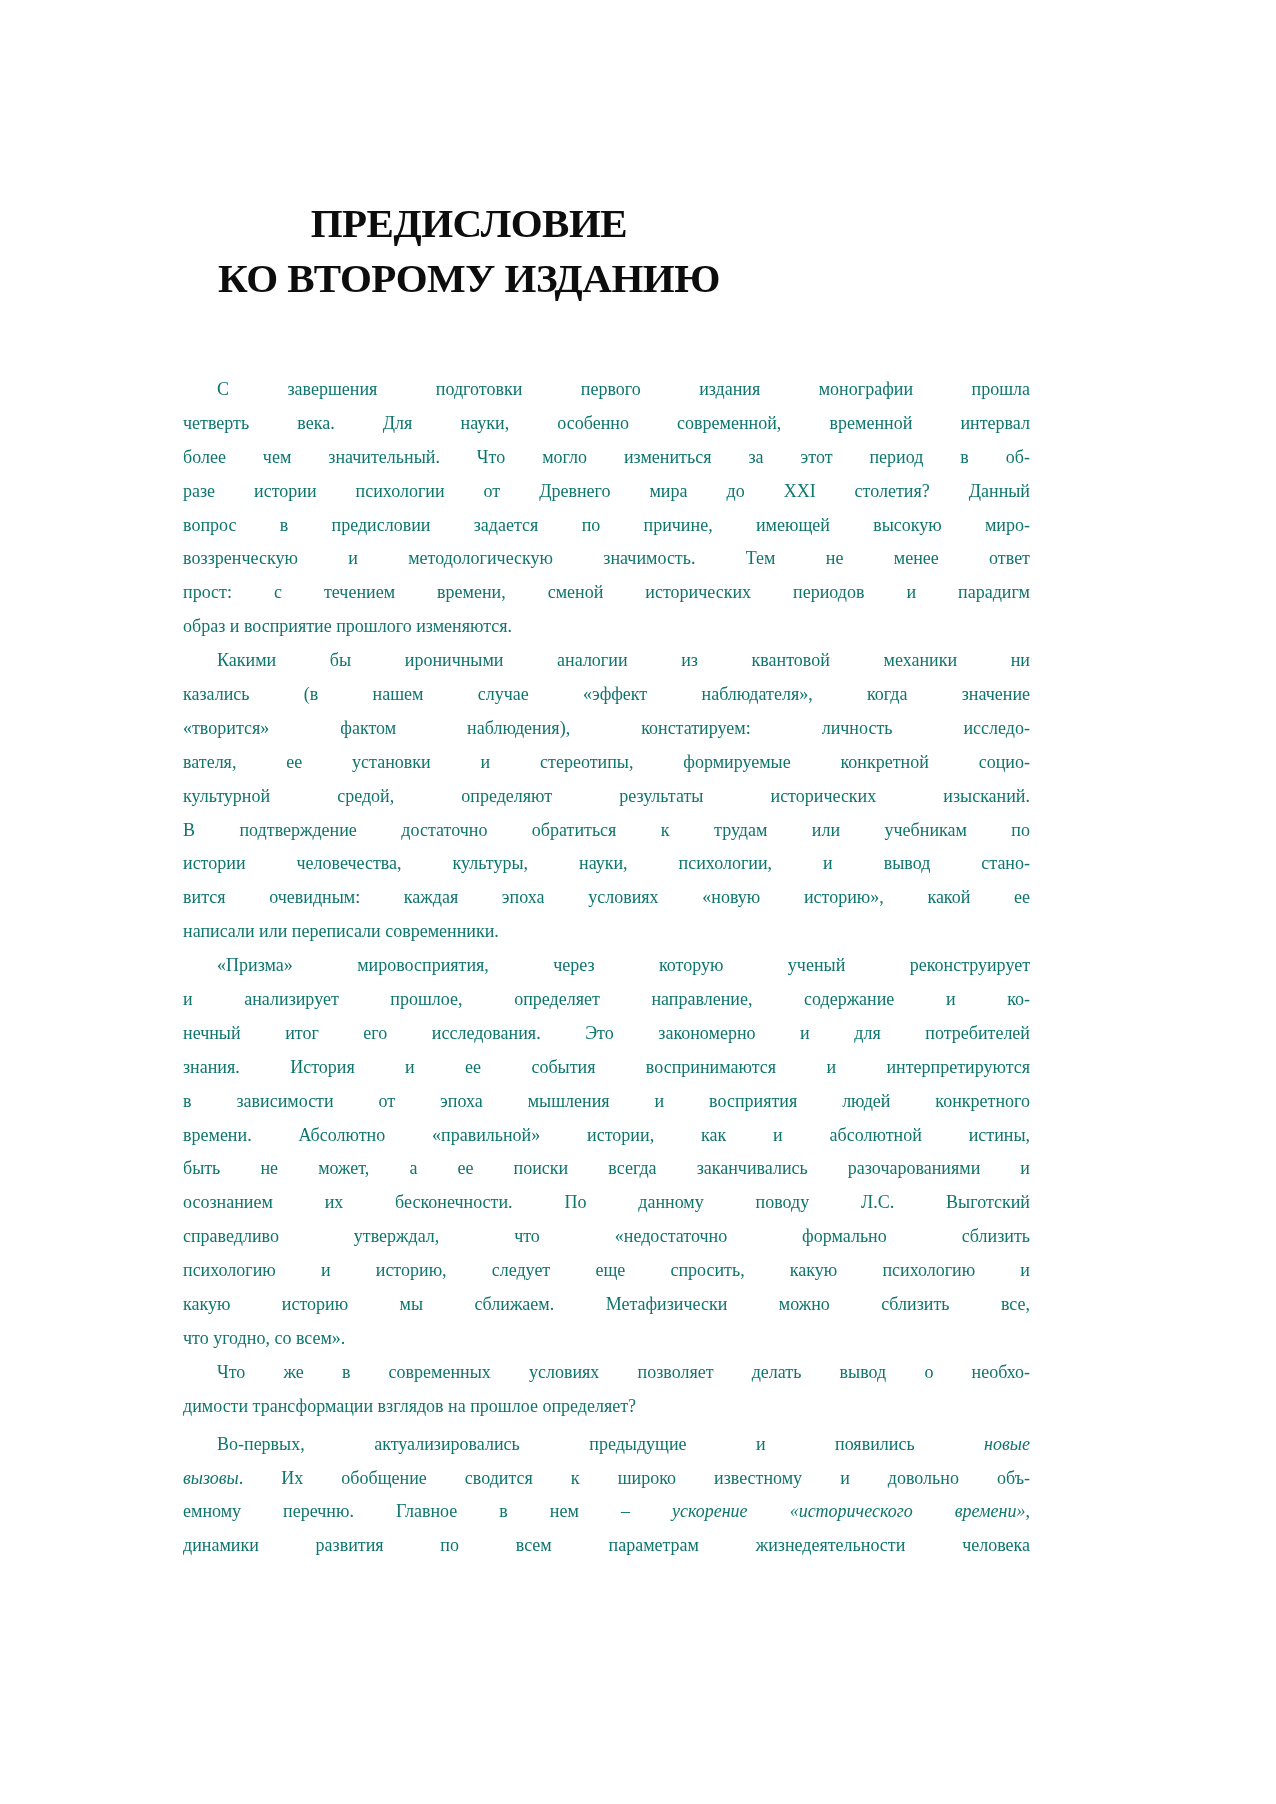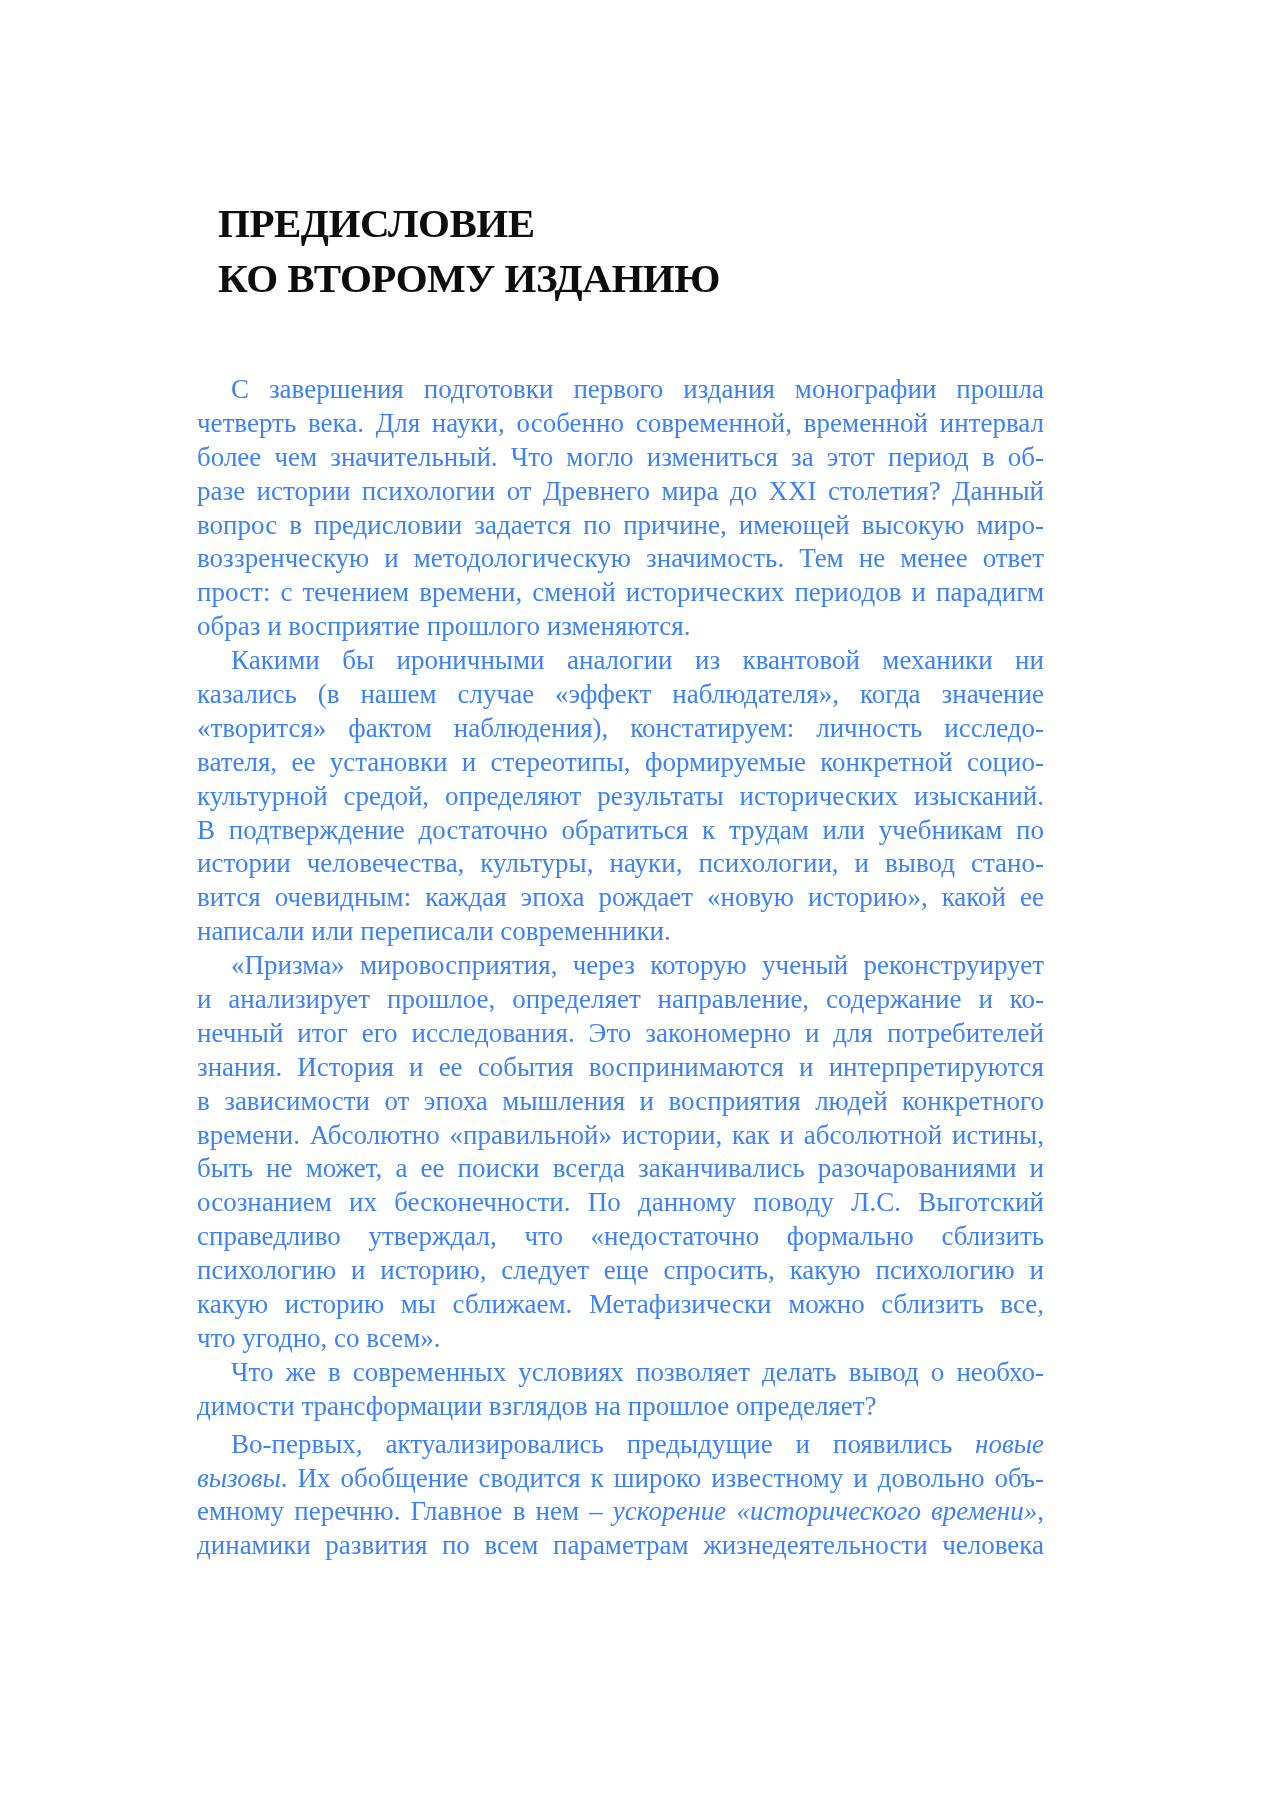--- a/index.html
+++ b/index.html
@@ -26,33 +26,34 @@
       position: absolute;
       left: 218px;
       top: 196px;
       margin: 0;
       font-family: "Liberation Serif", "DejaVu Serif", serif;
       font-weight: bold;
       font-size: 41px;
       line-height: 55px;
       letter-spacing: -0.5px;
       color: #0d0d0d;
+      text-align: center;
     }
     .heading span {
       display: block;
       white-space: nowrap;
     }
     .body-text {
       position: absolute;
-      left: 197px;
+      left: 183px;
       top: 373px;
       width: 847px;
-      font-size: 27px;
+      font-size: 18px;
       line-height: 33.9px;
-      color: #3b82f6;
+      color: #0f766e;
     }
     .line {
       display: block;
       white-space: nowrap;
       text-align: justify;
       text-align-last: justify;
       height: 33.9px;
       transform-origin: left center;
     }
     .line.last {
@@ -92,21 +93,21 @@
     </div>
 
     <div>
       <span class="line indent">Какими бы ироничными аналогии из квантовой механики ни</span>
       <span class="line">казались (в нашем случае «эффект наблюдателя», когда значение</span>
       <span class="line">«творится» фактом наблюдения), констатируем: личность исследо-</span>
       <span class="line">вателя, ее установки и стереотипы, формируемые конкретной социо-</span>
       <span class="line">культурной средой, определяют результаты исторических изысканий.</span>
       <span class="line">В подтверждение достаточно обратиться к трудам или учебникам по</span>
       <span class="line">истории человечества, культуры, науки, психологии, и вывод стано-</span>
-      <span class="line">вится очевидным: каждая эпоха рождает «новую историю», какой ее</span>
+      <span class="line">вится очевидным: каждая эпоха условиях «новую историю», какой ее</span>
       <span class="line last">написали или переписали современники.</span>
     </div>
 
     <div>
       <span class="line indent">«Призма» мировосприятия, через которую ученый реконструирует</span>
       <span class="line">и анализирует прошлое, определяет направление, содержание и ко-</span>
       <span class="line">нечный итог его исследования. Это закономерно и для потребителей</span>
       <span class="line">знания. История и ее события воспринимаются и интерпретируются</span>
       <span class="line">в зависимости от эпоха мышления и восприятия людей конкретного</span>
       <span class="line">времени. Абсолютно «правильной» истории, как и абсолютной истины,</span>

